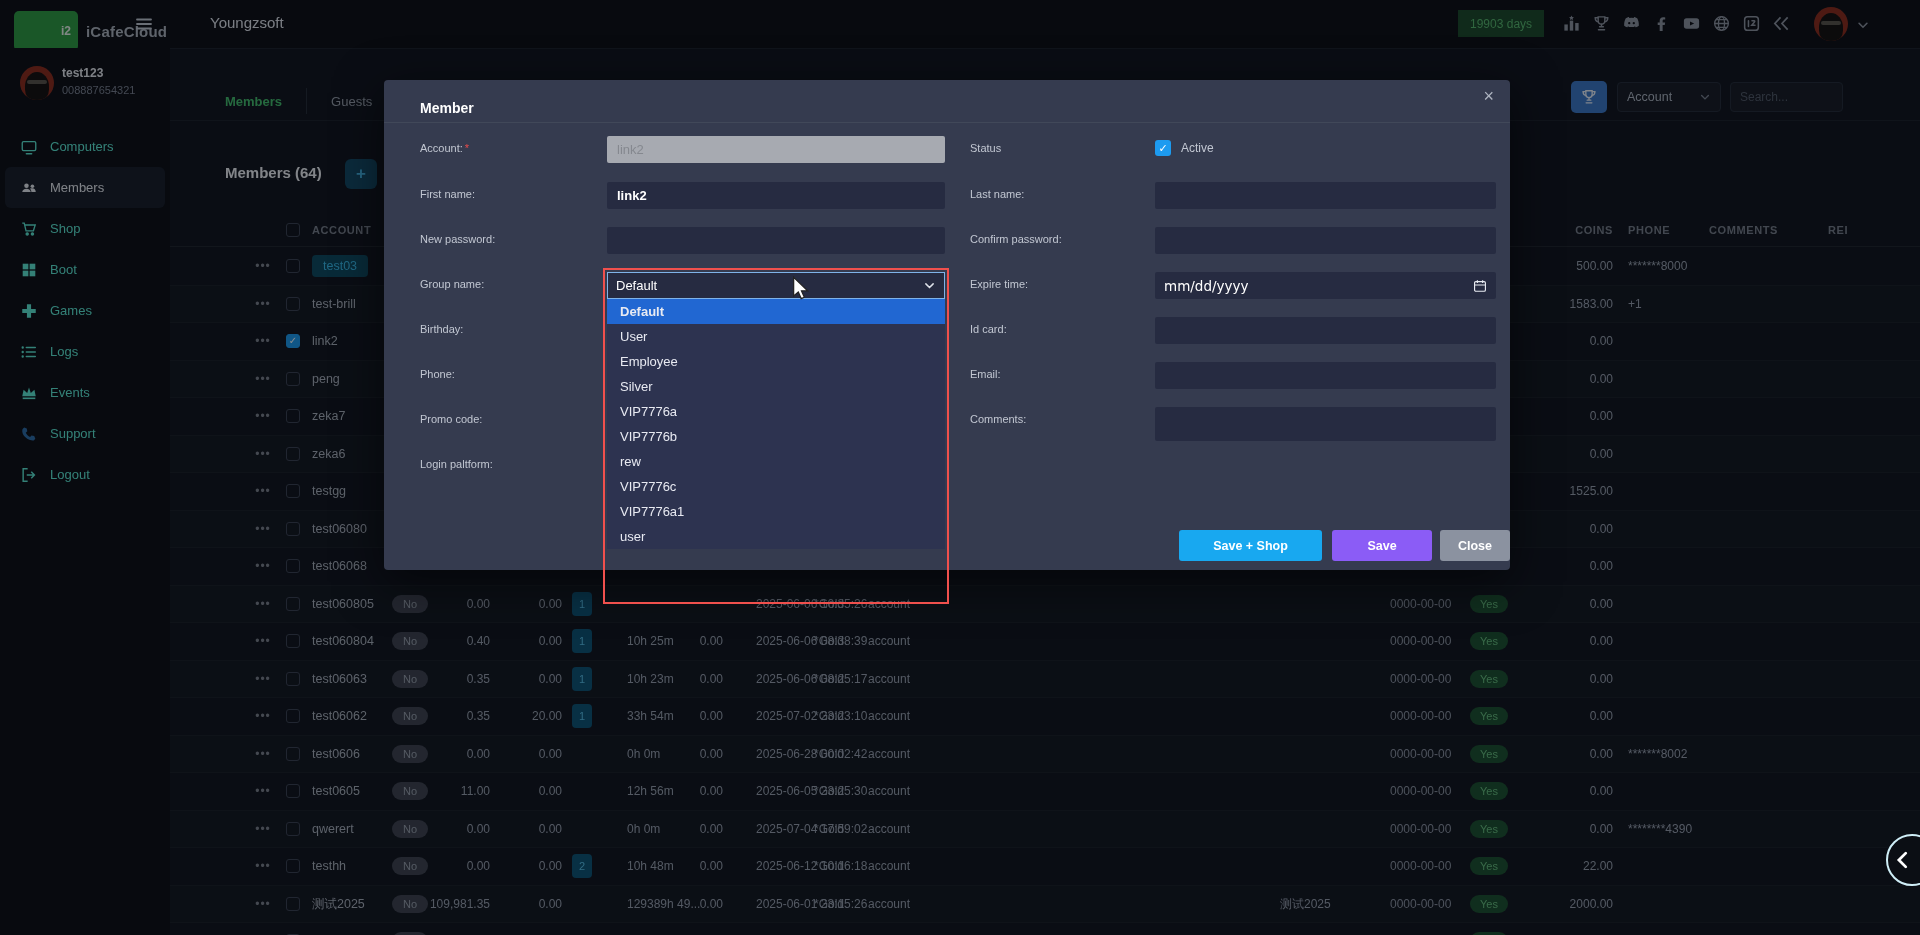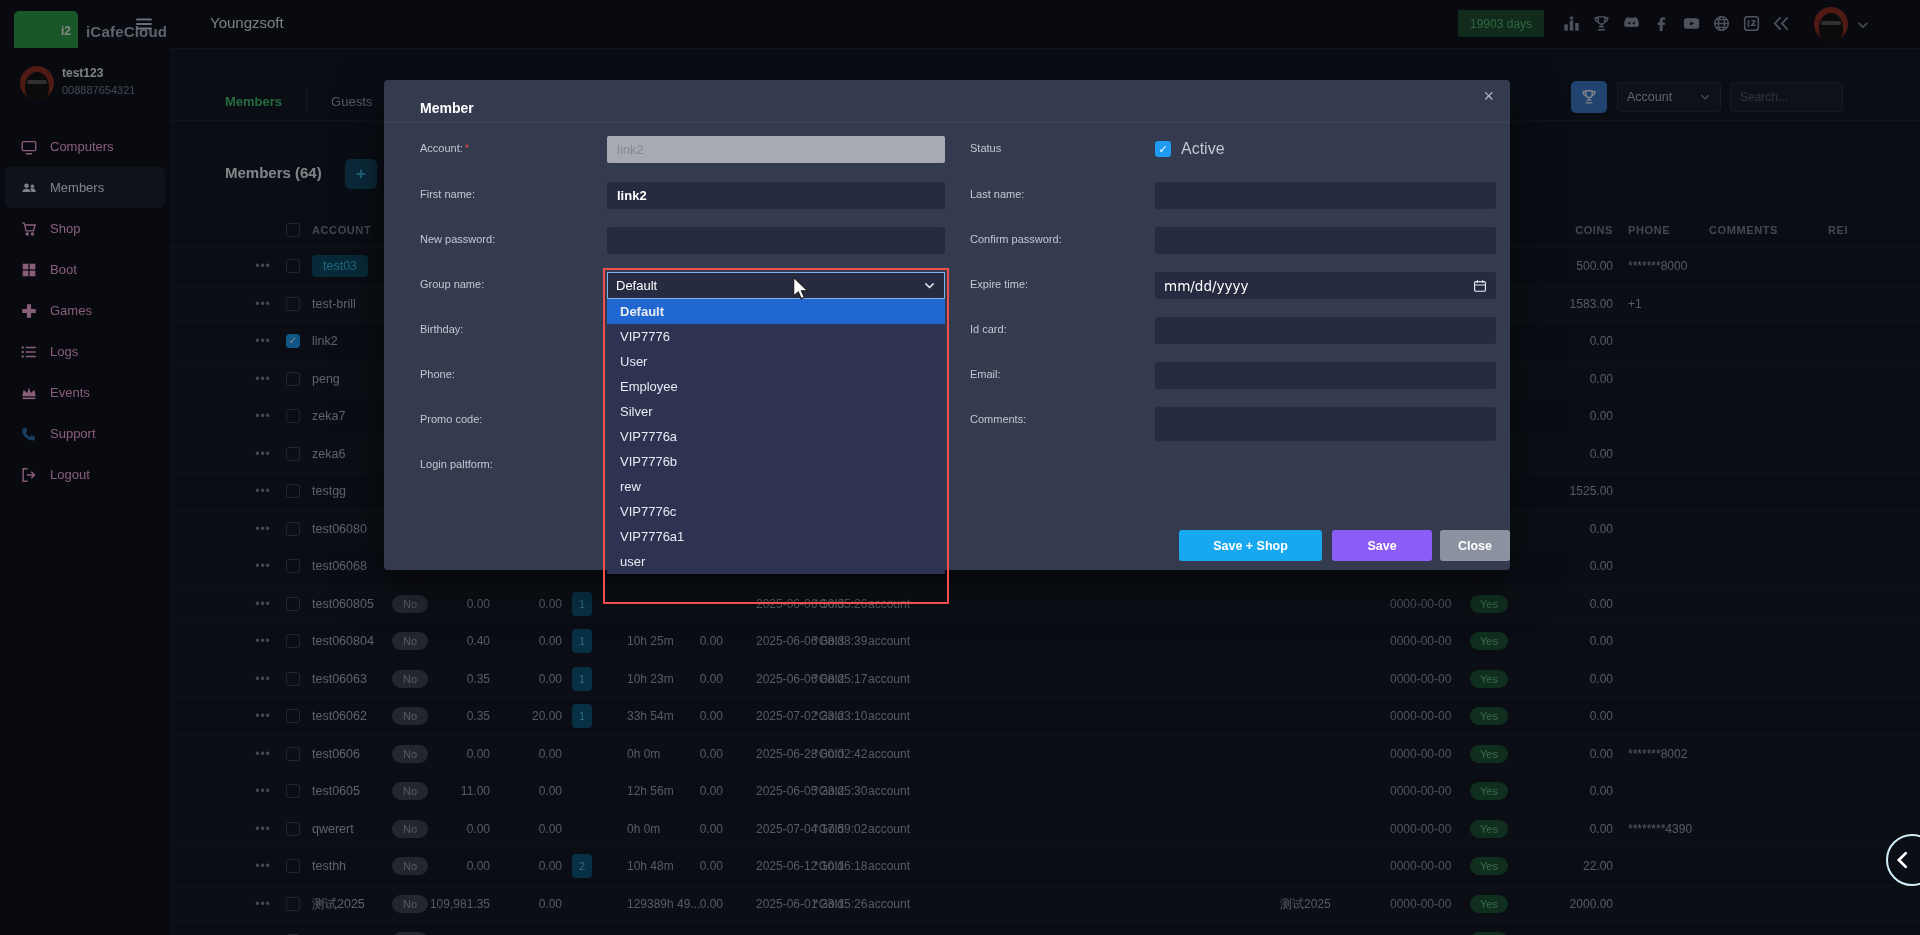--- a/index.html
+++ b/index.html
@@ -19,21 +19,21 @@
   .avatar{position:absolute;left:1814px;top:7px;width:34px;height:34px;border-radius:50%;background:#8f2e1d;overflow:hidden;cursor:pointer;}
   .ninja{position:absolute;left:15%;top:18%;width:70%;height:85%;border-radius:50% 50% 40% 40%;background:#15120f;}
   .ninja:after{content:"";position:absolute;left:10%;top:26%;width:80%;height:4px;background:#5c564d;border-radius:2px;}
   .tb-chev{position:absolute;left:1856px;top:18px;width:14px;height:14px;color:#8f96a2;cursor:pointer;}
   
   .sidebar{position:absolute;left:0;top:48px;width:170px;height:887px;background:#0d1016;z-index:2;}
   .sb-avatar{position:absolute;left:20px;top:18px;width:34px;height:34px;border-radius:50%;background:#8f2e1d;overflow:hidden;}
   .sb-name{position:absolute;left:62px;top:18px;color:#e6e9ee;font-size:12px;font-weight:bold;}
   .sb-id{position:absolute;left:62px;top:36px;color:#7b8290;font-size:11px;}
   .sb-items{position:absolute;left:0;top:78px;width:170px;}
-  .sb-item{position:relative;height:41px;margin:0 5px;border-radius:6px;display:flex;align-items:center;cursor:pointer;color:#f9a8d4;}
+  .sb-item{position:relative;height:41px;margin:0 5px;border-radius:6px;display:flex;align-items:center;cursor:pointer;color:#5eead4;}
   .sb-item.active{background:#191f2a;color:#e8ebf0;}
   .sb-item .sicon{width:18px;height:18px;margin-left:15px;}
   .sb-item.support-color .sicon{color:#2e6da8;}
   .sb-item .slabel{margin-left:12px;font-size:13px;}
   
   .content{position:absolute;left:170px;top:48px;width:1750px;height:887px;background:#12161e;}
   .tabs{position:absolute;left:55px;top:40px;display:flex;align-items:center;}
   .tab{font-size:13px;padding:0 24px 0 0;cursor:pointer;}
   .tab.active{color:#44bf6d;font-weight:bold;}
   .tab.inactive{color:#98a0ac;}
@@ -89,21 +89,21 @@
   .m-divider{position:absolute;left:0;top:42px;width:100%;height:1px;background:#414859;}
   .m-label{position:absolute;color:#c2c7d2;font-size:11px;}
   .req{color:#e84a4a;margin-left:2px;}
   .m-input{position:absolute;height:27px;background:#262b41;border:none;outline:none;border-radius:2px;color:#fff;font-size:13px;padding:0 10px;box-sizing:border-box;font-family:"Liberation Sans",sans-serif;}
   .m-input.disabled{background:#a7aab1;color:#85888f;}
   .m-input.bold{font-weight:bold;}
   .il{left:223px;width:338px;}
   .ir{left:771px;width:341px;}
   .checkwrap{position:absolute;left:771px;display:flex;align-items:center;gap:10px;}
   .bluecheck{width:16px;height:16px;background:#1d9bf0;border-radius:3px;color:#fff;font-size:11px;line-height:16px;text-align:center;}
-  .checklabel{color:#c2c7d2;font-size:16px;}
+  .checklabel{color:#c2c7d2;font-size:12px;}
   .dateinput{position:absolute;left:771px;width:341px;height:27px;background:#262b41;border-radius:2px;display:flex;align-items:center;justify-content:space-between;padding:0 9px;box-sizing:border-box;cursor:pointer;}
   .dateinput .dtxt{color:#fff;font-size:13.5px;font-family:"DejaVu Sans",sans-serif;}
   .dateinput .cal{width:14px;height:14px;color:#e8ebf2;}
   
   .red-outline{position:absolute;left:219px;top:188px;width:346px;height:336px;border:2px solid #f0504d;box-sizing:border-box;pointer-events:none;z-index:26;}
   .gselect{position:absolute;left:223px;top:192px;width:338px;height:27px;background:#262b41;border:1px solid #7fb3e8;box-sizing:border-box;display:flex;align-items:center;justify-content:space-between;padding:0 8px;cursor:pointer;z-index:25;}
   .gselect .gtxt{color:#fff;font-size:13px;}
   .gselect .chev{width:13px;height:13px;color:#dfe3ea;}
   .glist{position:absolute;left:223px;top:219px;width:338px;background:#2d3350;z-index:25;list-style:none;margin:0;padding:0;}
   .glist li{height:25px;line-height:25px;padding-left:13px;color:#e8eaf2;font-size:13px;cursor:pointer;}
@@ -605,21 +605,20 @@
   <div class="gselect">
     <span class="gtxt">Default</span>
     <span class="chev">
         <svg viewBox="0 0 16 16" fill="none" stroke="currentColor" stroke-width="1.8" stroke-linecap="round">
           <path d="M3.5 6l4.5 4.5L12.5 6"></path>
         </svg>
       </span>
   </div>
   <ul class="glist" id="group-list">
       <li class="sel">Default</li>
-      <li>VIP7776</li>
       <li>User</li>
       <li>Employee</li>
       <li>Silver</li>
       <li>VIP7776a</li>
       <li>VIP7776b</li>
       <li>rew</li>
       <li>VIP7776c</li>
       <li>VIP7776a1</li>
       <li>user</li>
     </ul>

